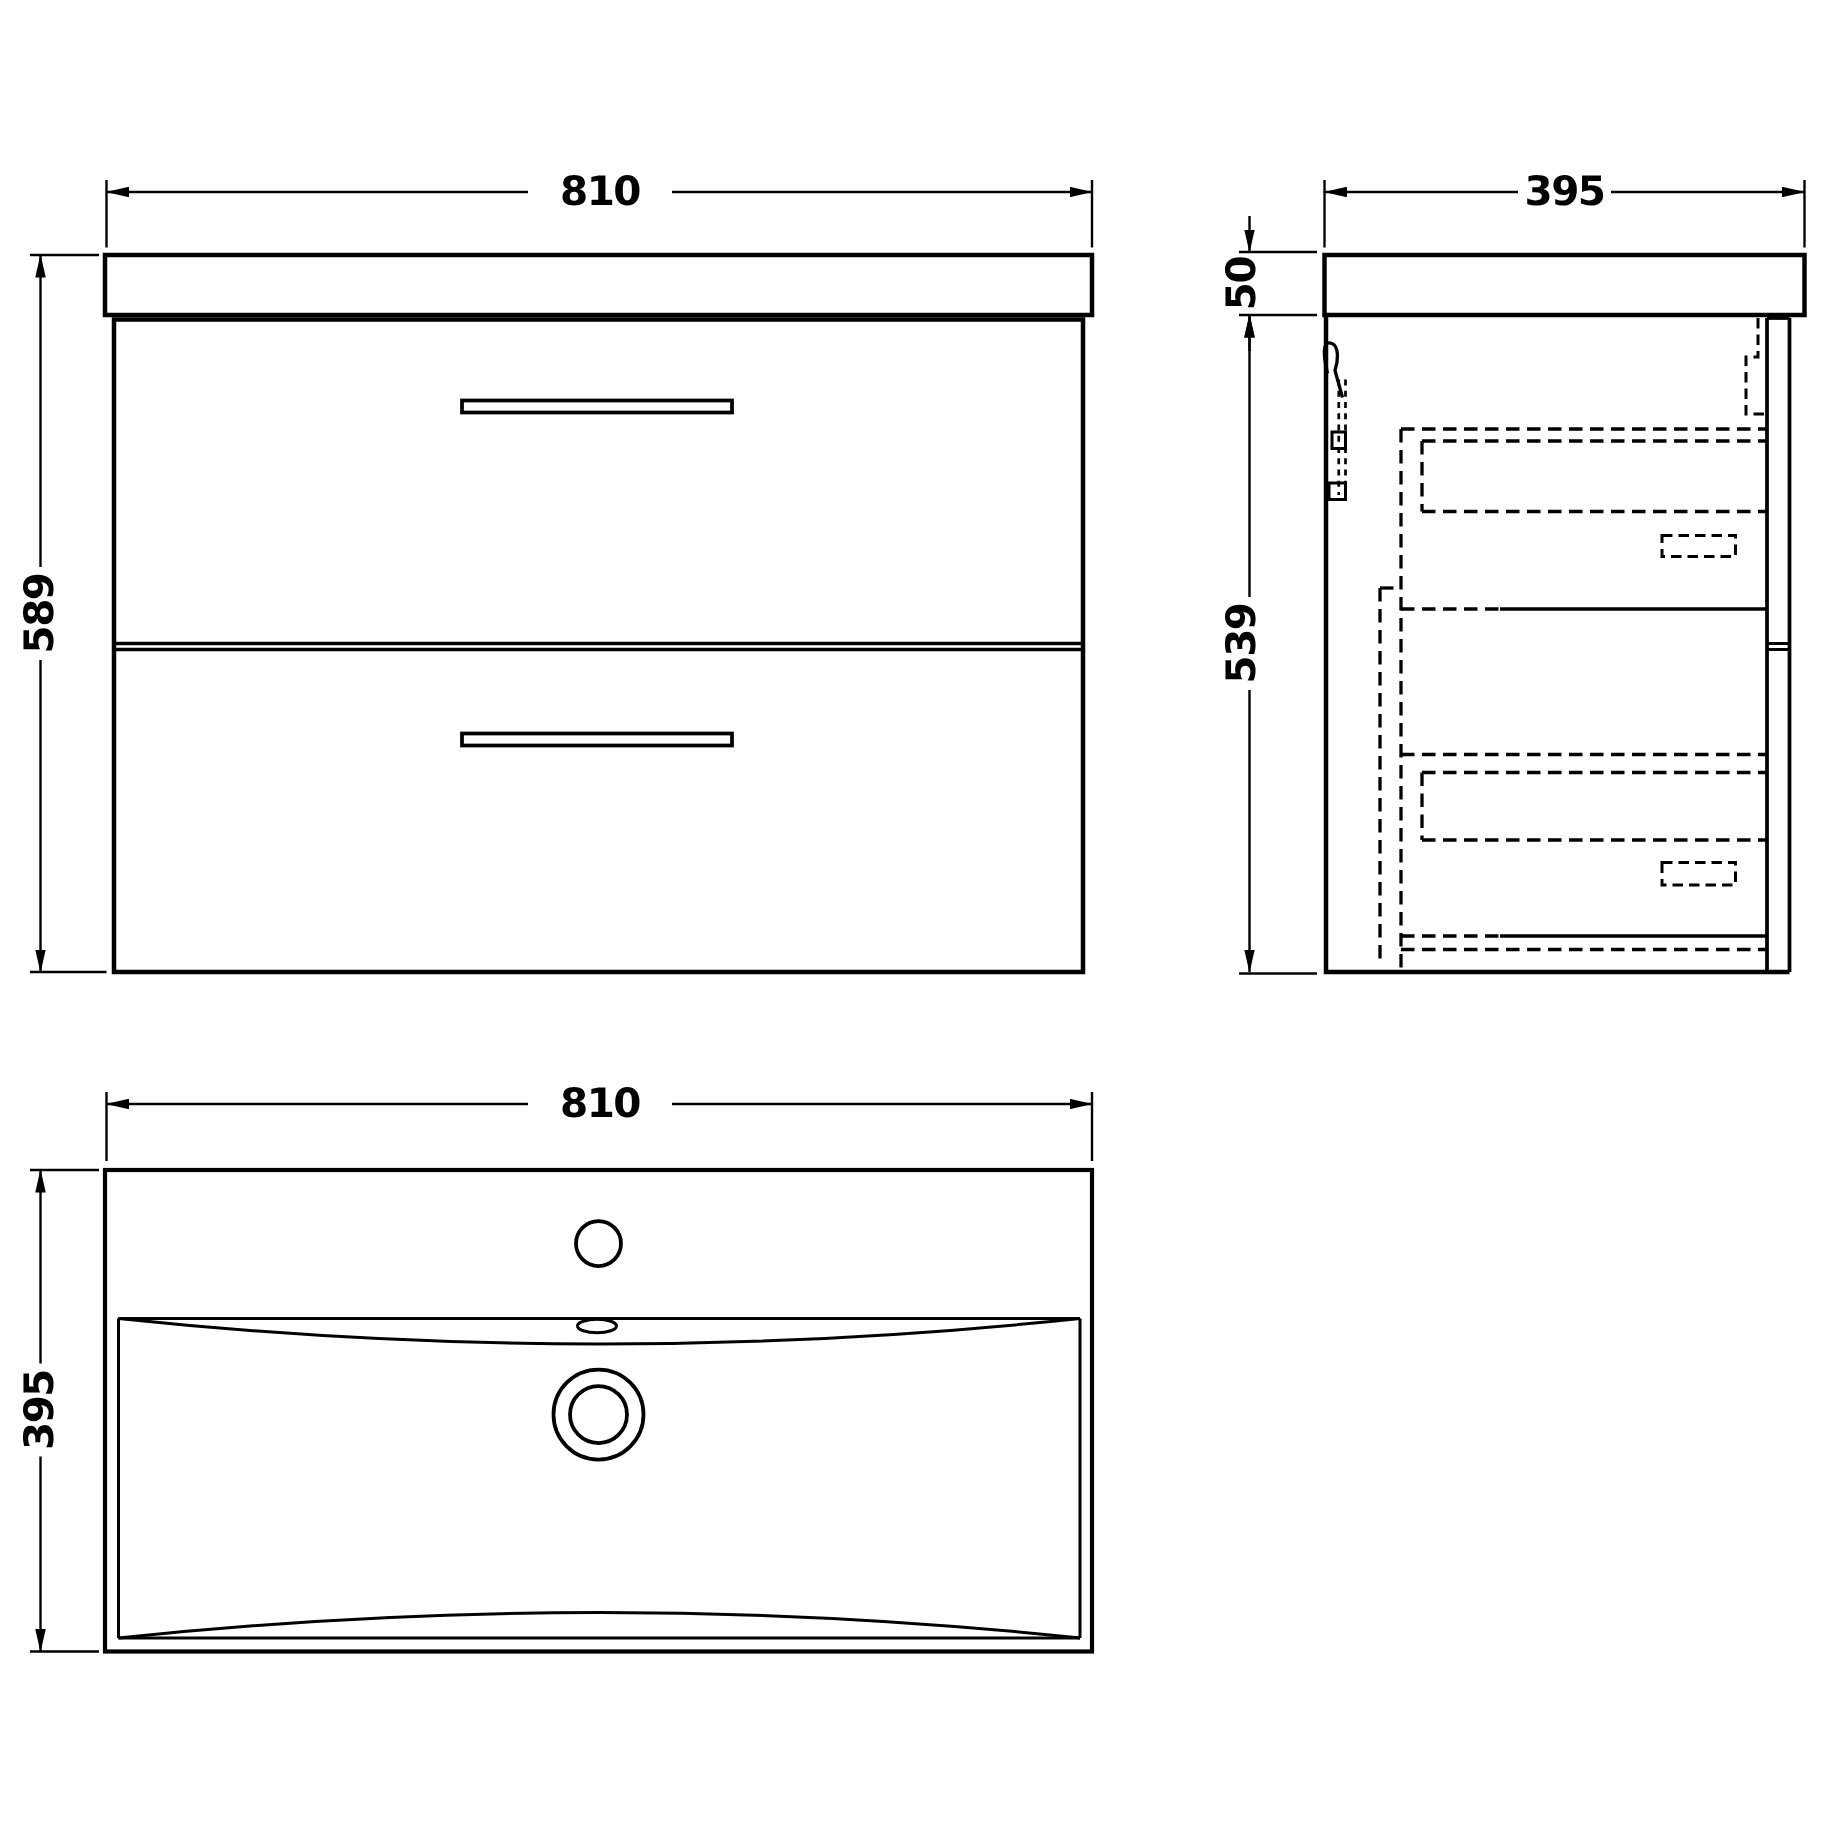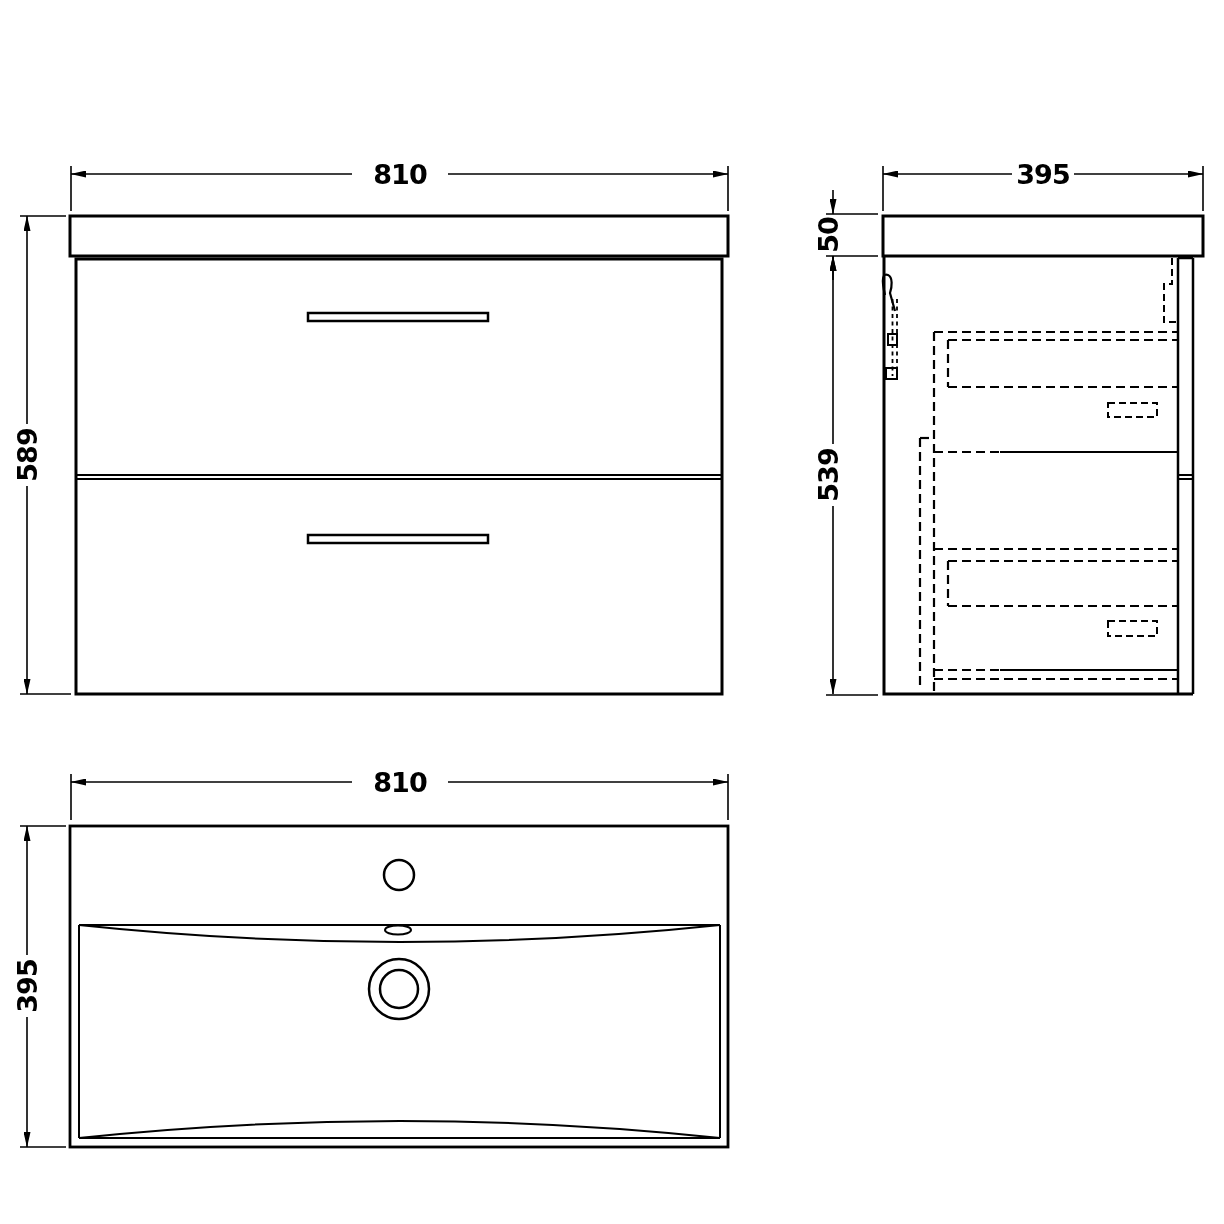--- a/index.html
+++ b/index.html
@@ -8,21 +8,20 @@
     background:#ffffff;
     width:1224px;
     height:1224px;
     font-family:"DejaVu Sans", sans-serif;
   }
   #canvas{
     position:relative;
     width:1224px;
     height:860px;
     background:#ffffff;
-    margin-top:46px;
   }
   svg{display:block}
   .dim-text{
     font-family:"DejaVu Sans", sans-serif;
     font-weight:bold;
     font-size:27px;
     fill:#000000;
     letter-spacing:-1px;
   }
 </style>

